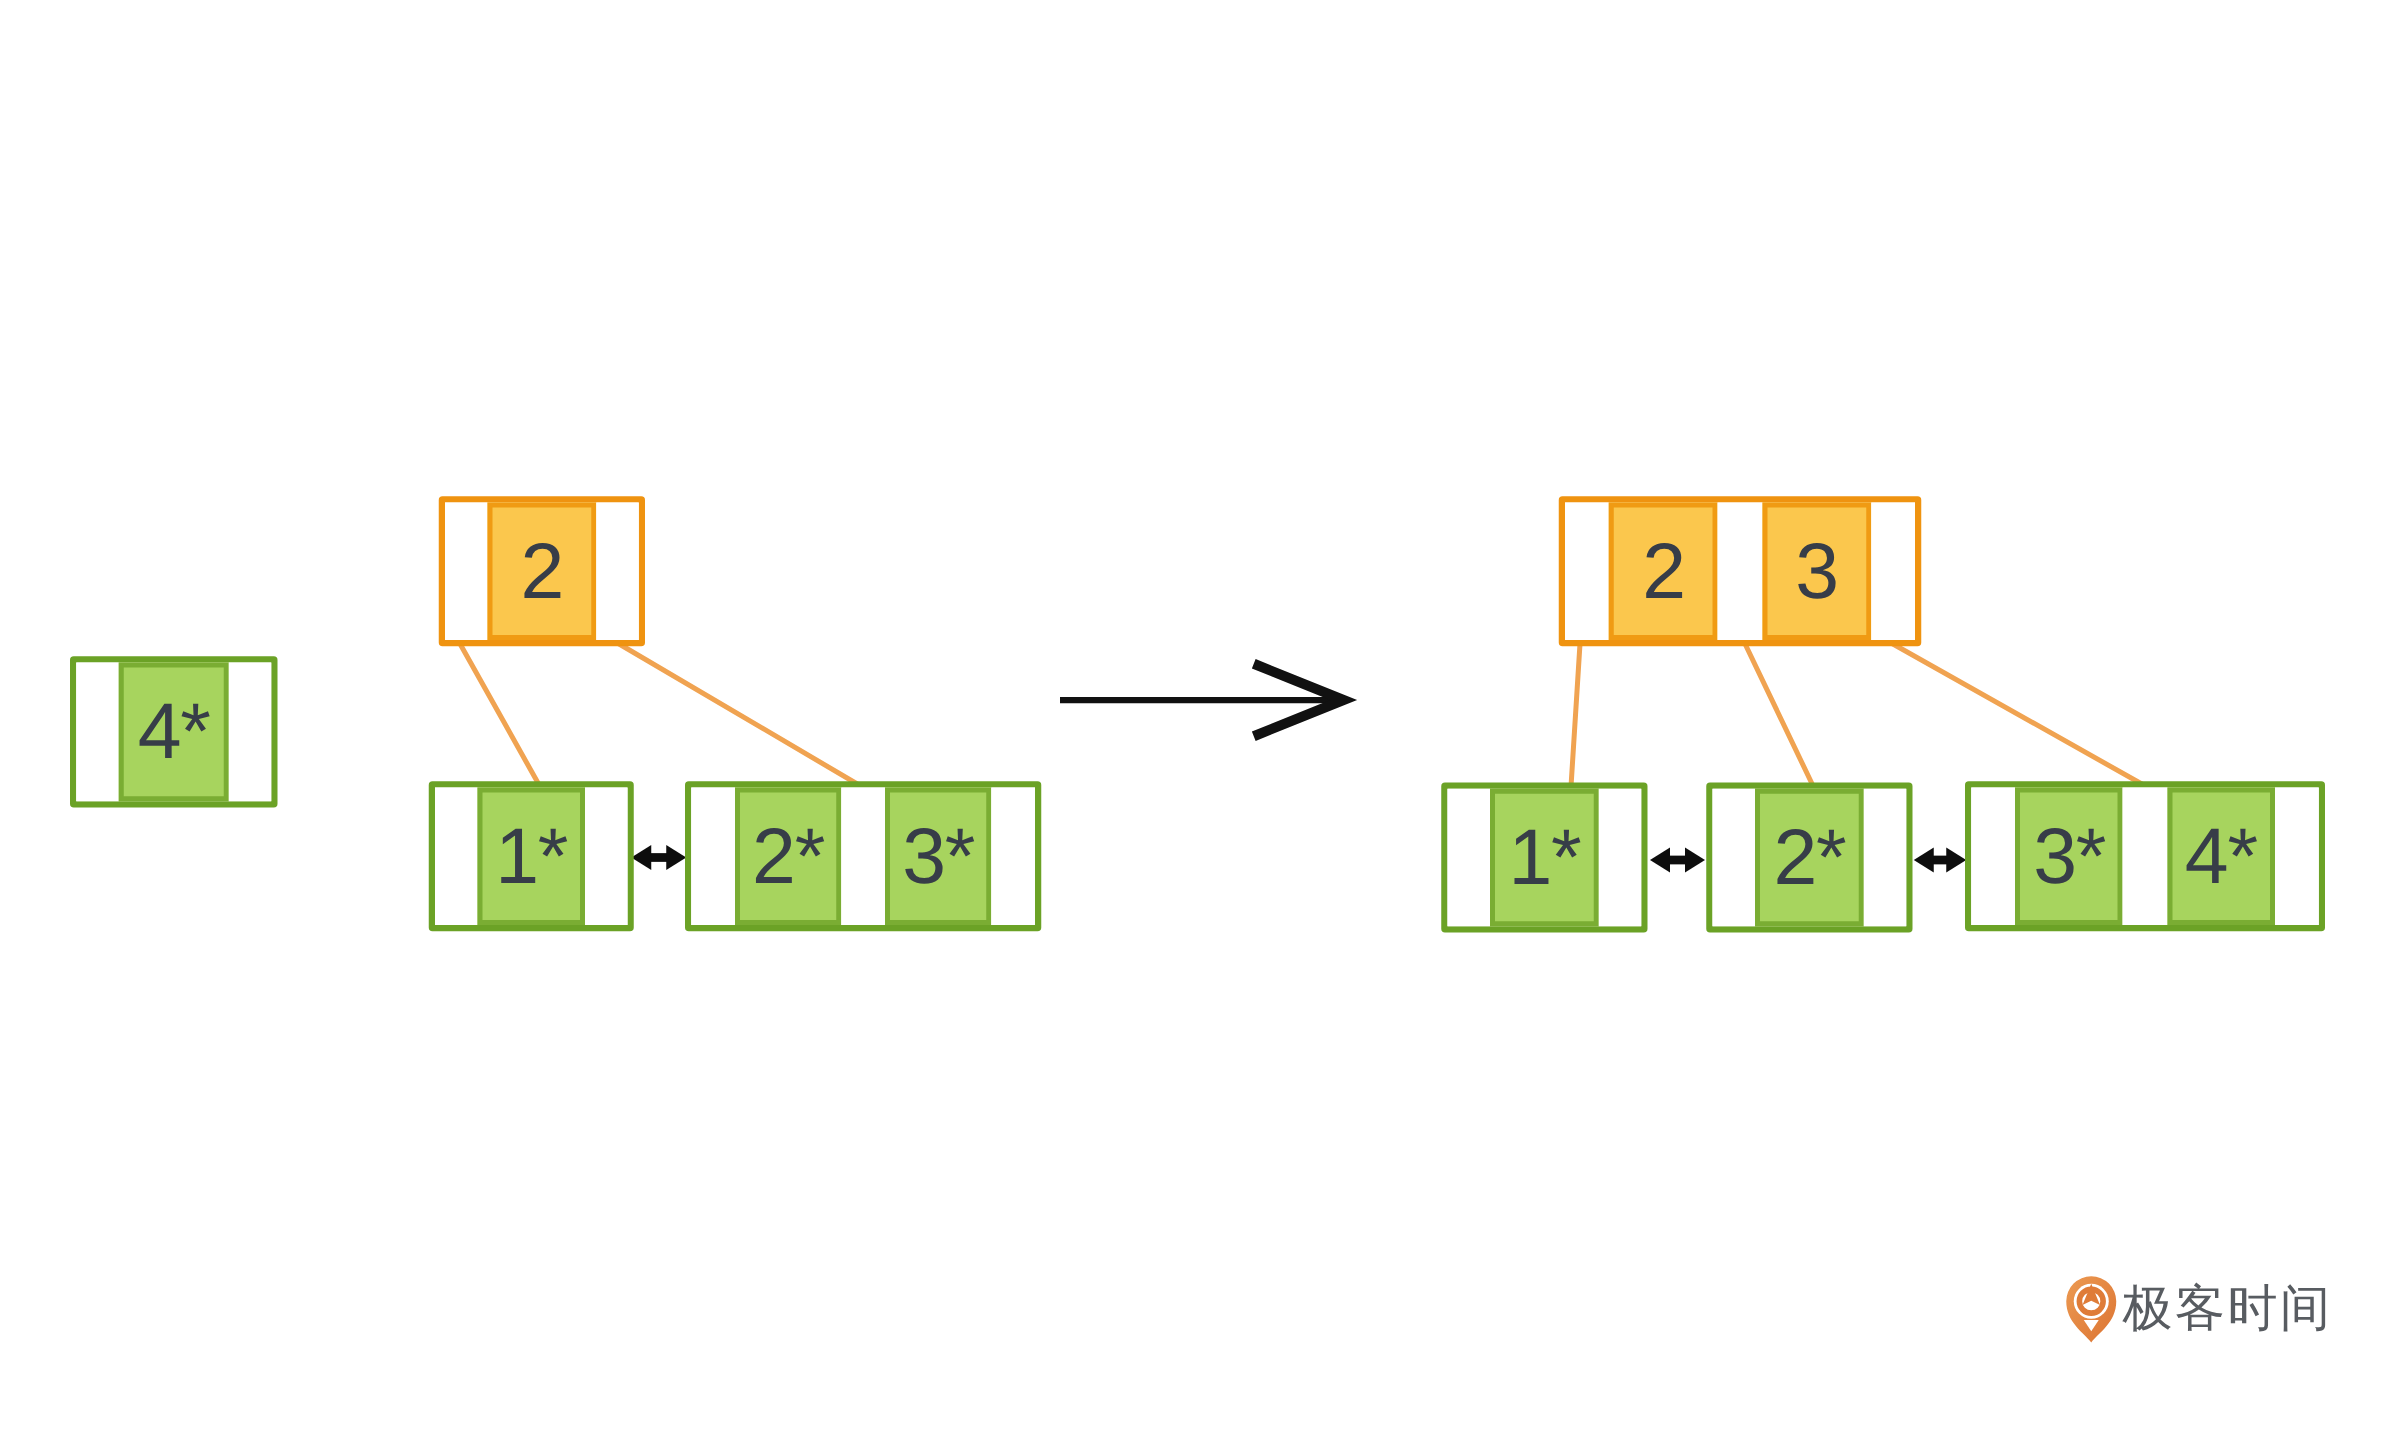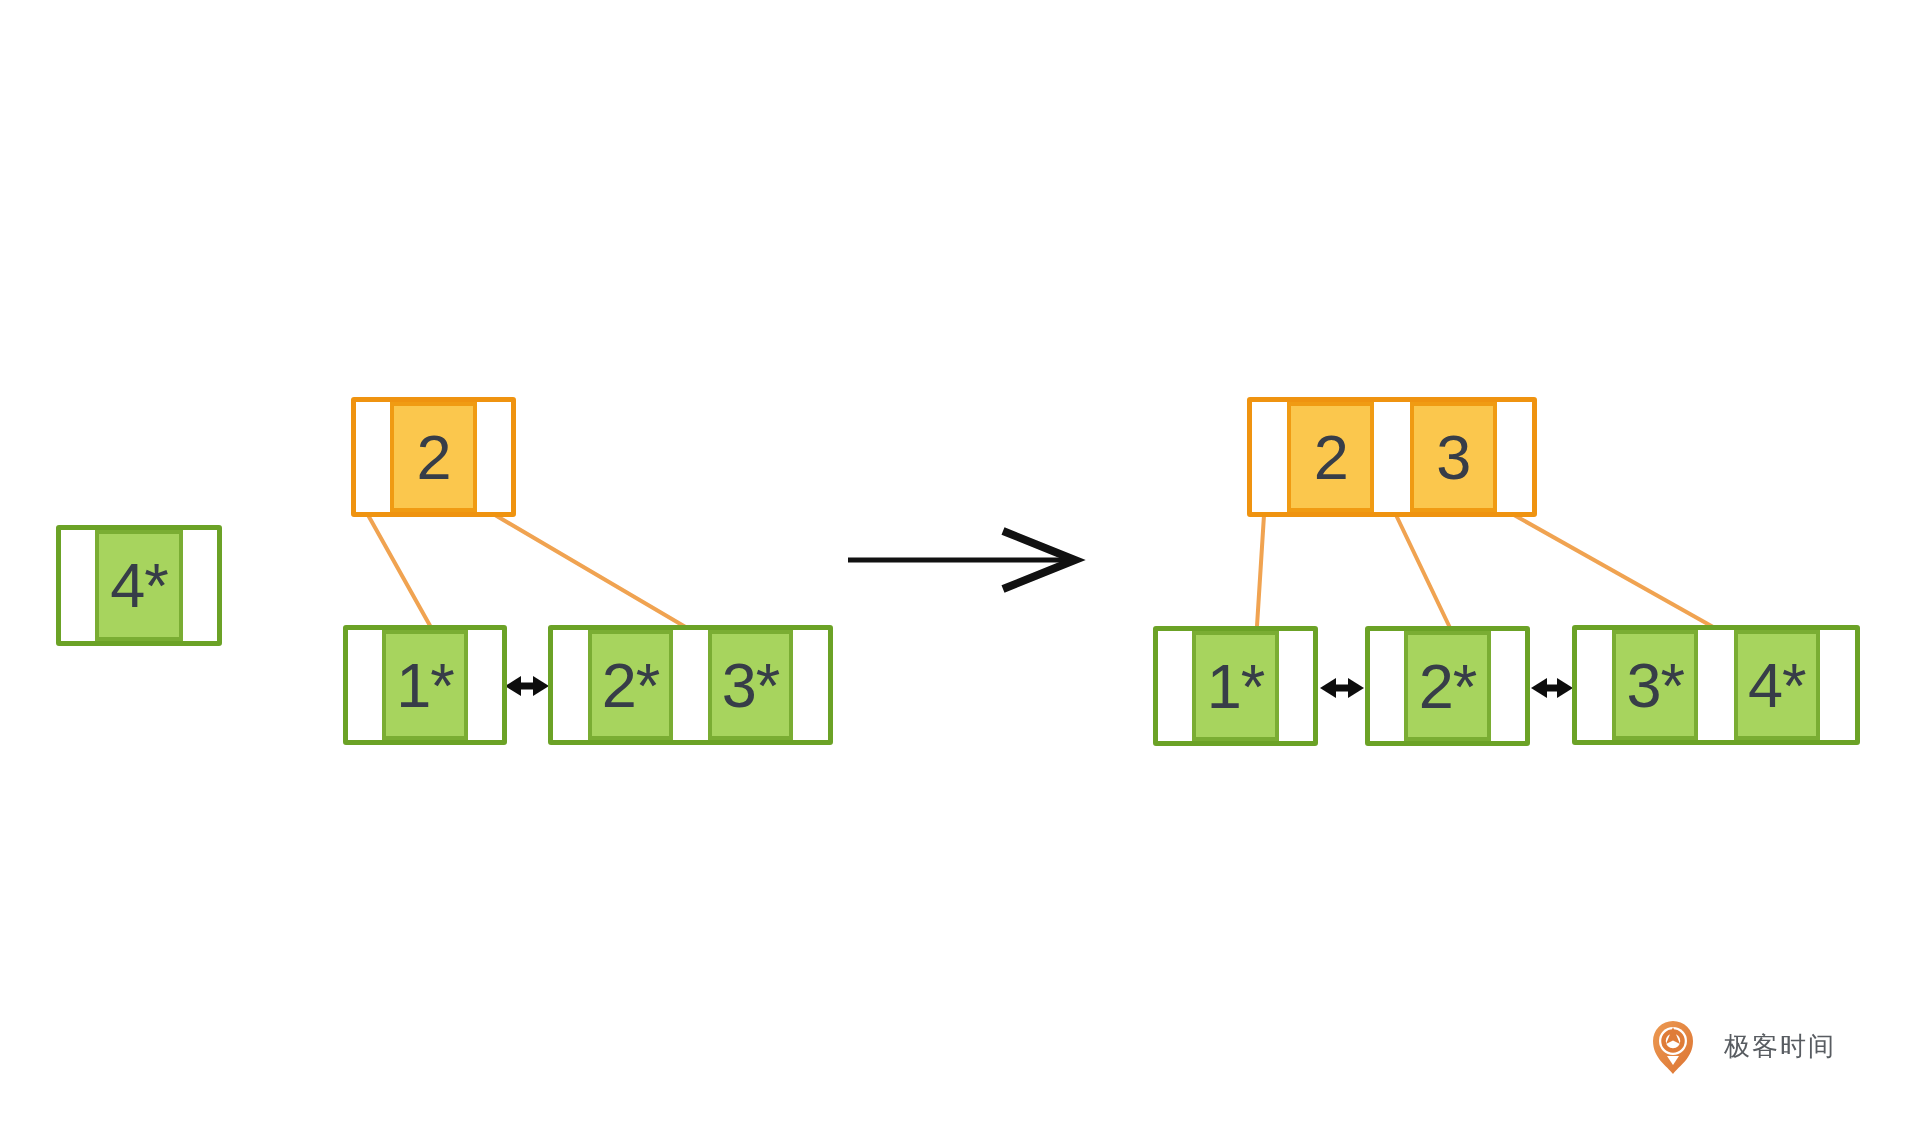--- a/index.html
+++ b/index.html
@@ -36,22 +36,22 @@
   .node.two .cell{flex:30 0 0;}
   .node.green .cell{background:#a7d45e;border:4px solid #7aad33;}
   .node.orange .cell{background:#fbc74d;border:4px solid #f09b13;}
 
   
   .logo{
     position:absolute;left:1650px;top:1016px;
     display:flex;align-items:center;
   }
   .logo-text{
-    margin-left:28px;
-    font-size:26px;
+    margin-left:2px;
+    font-size:40px;
     color:#585c61;
     letter-spacing:2px;
     white-space:nowrap;
   }
 </style>
 </head>
 <body>
 
 <div class="canvas">
 

